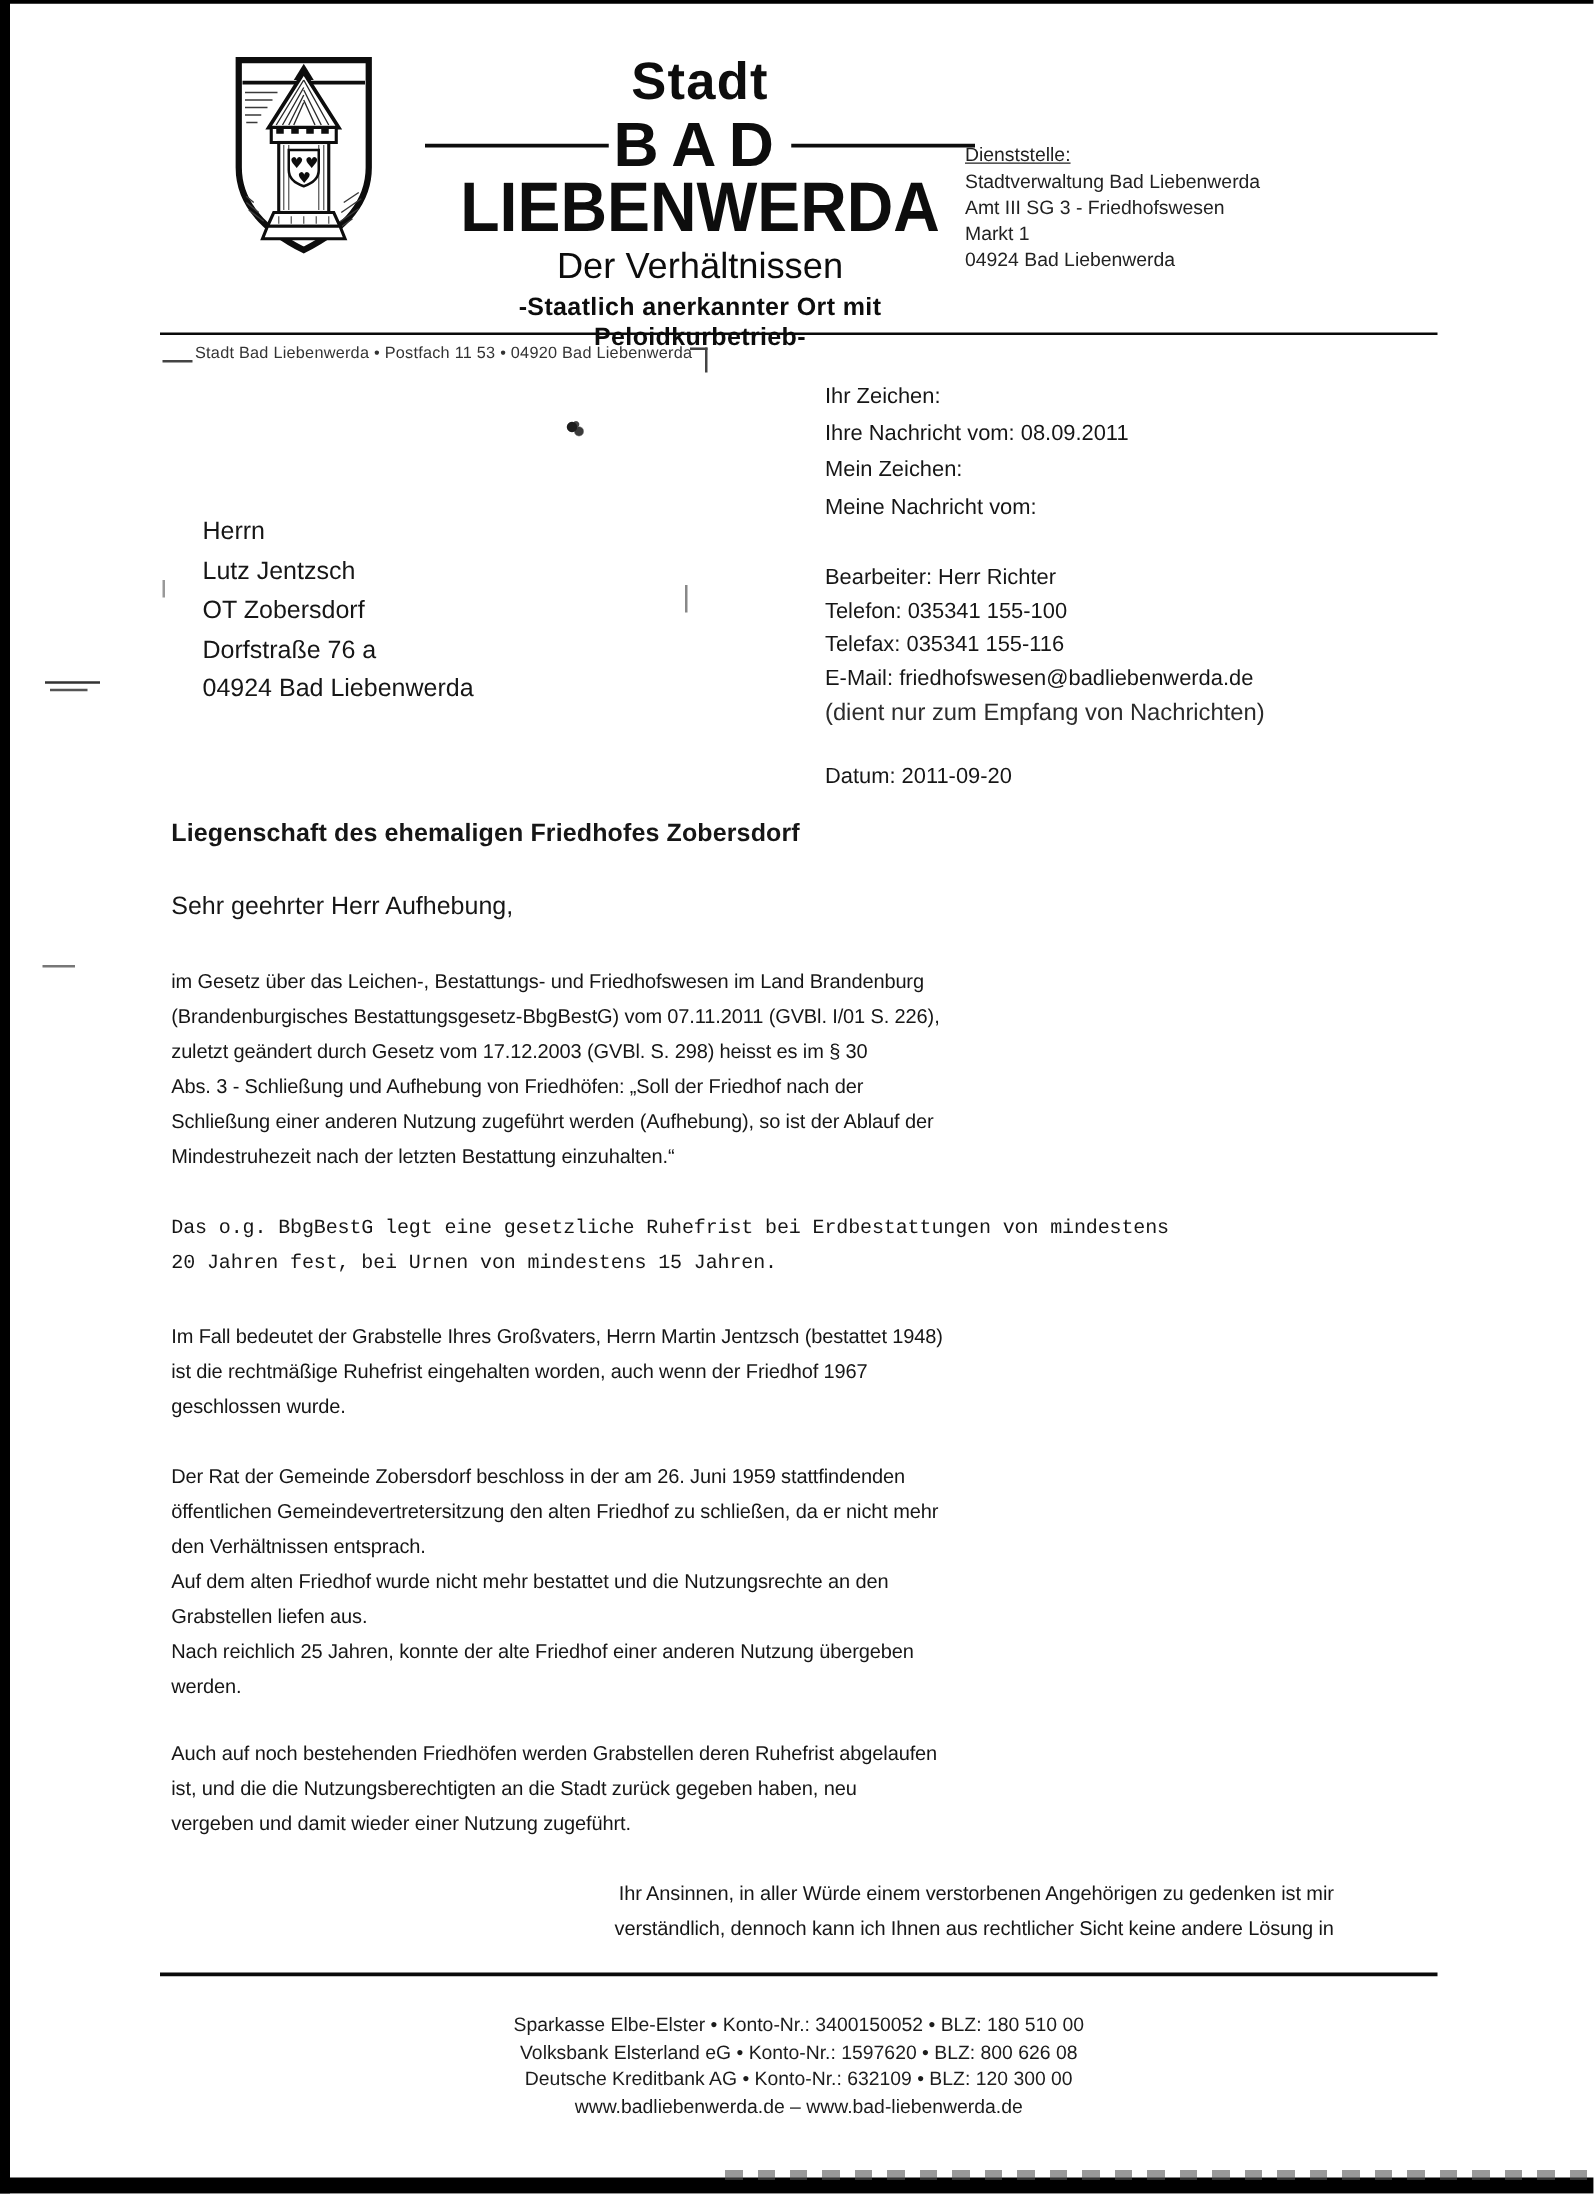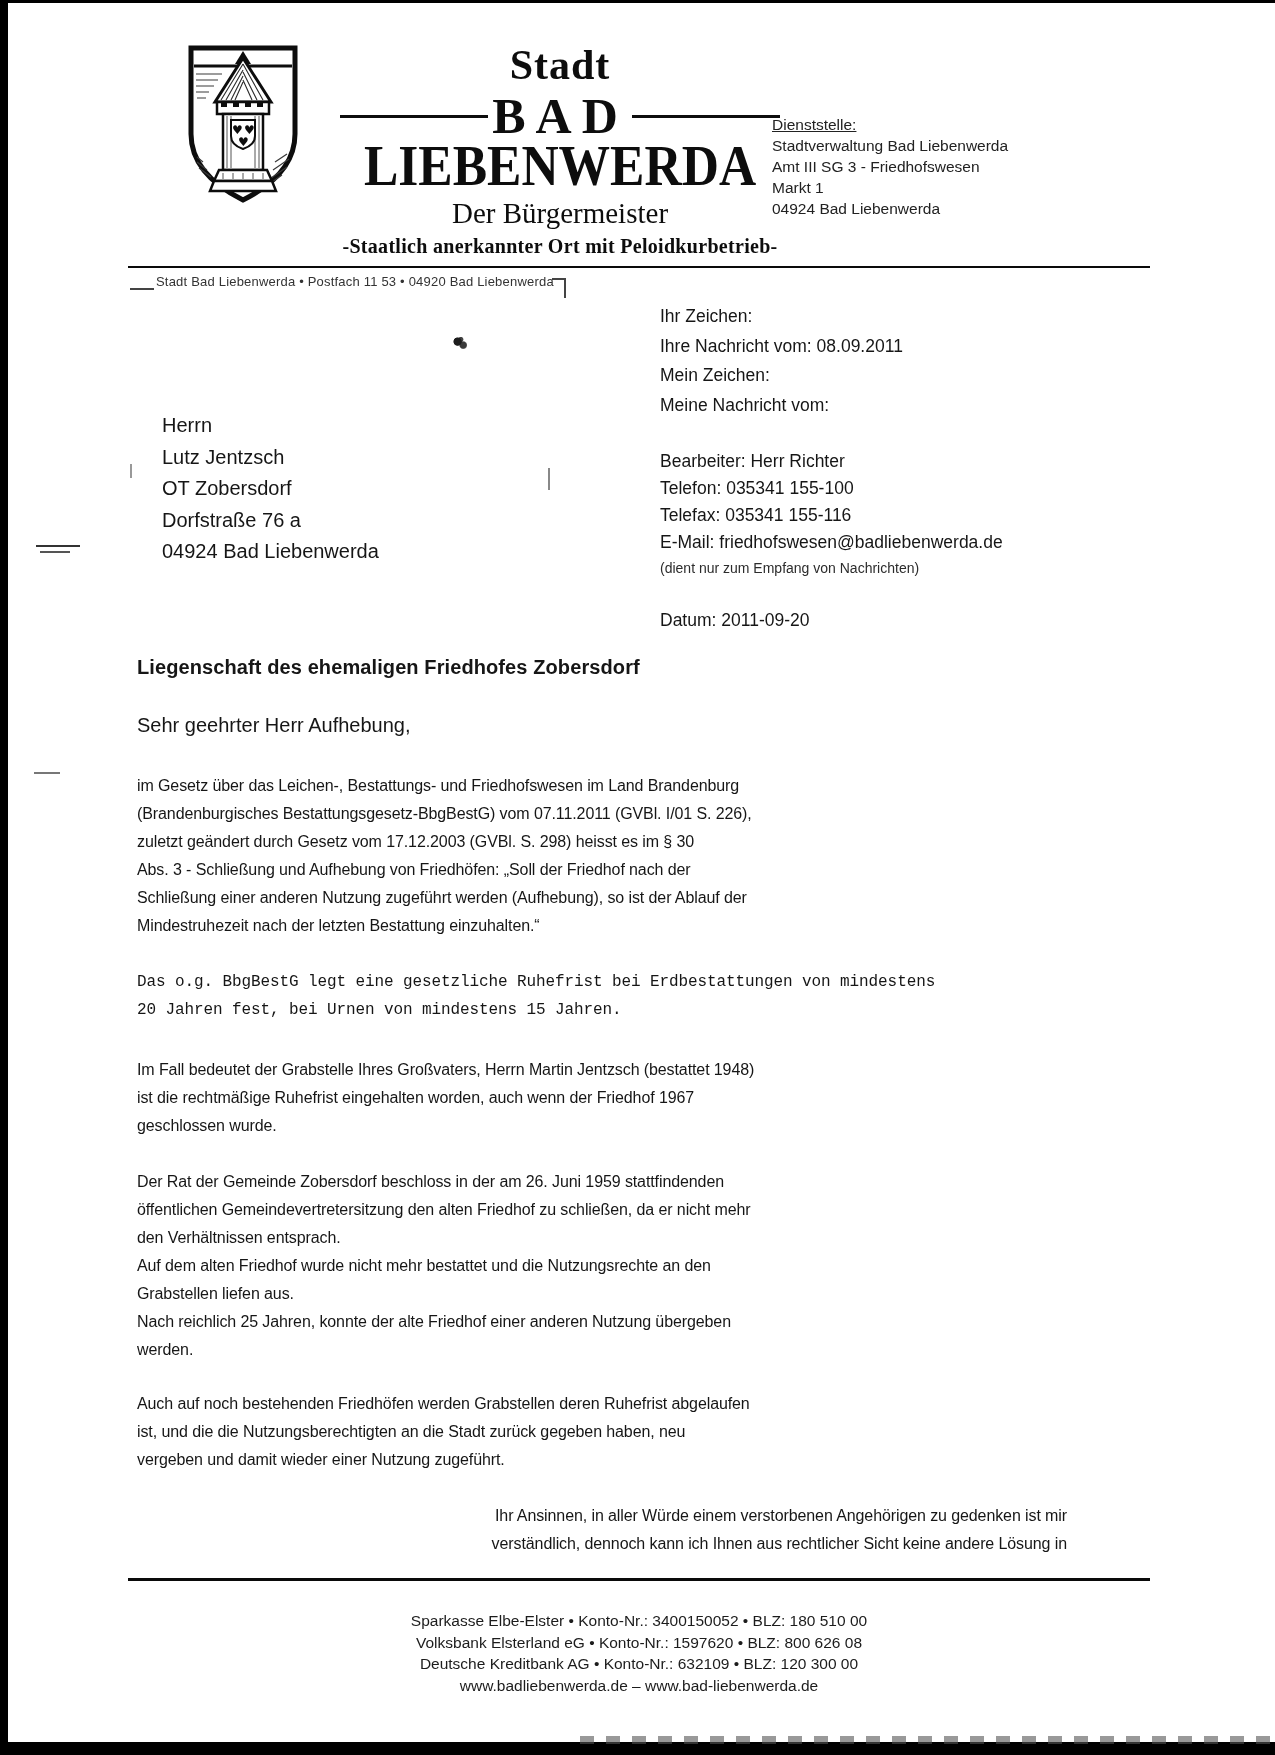--- a/index.html
+++ b/index.html
@@ -26,39 +26,39 @@
   .sender-underscore { position:absolute; left:130px; top:288px; width:24px; height:2px; background:#444; }
   .smudge { position:absolute; left:452px; top:336px; width:16px; height:14px;
     background:
       radial-gradient(circle at 35% 40%, #1d1d1d 28%, transparent 34%),
       radial-gradient(circle at 70% 65%, #3a3a3a 22%, transparent 30%),
       radial-gradient(circle at 55% 25%, #444 16%, transparent 22%); }
 
   
   .crest { position:absolute; left:183px; top:42px; width:120px; height:165px; }
   .brand { position:absolute; left:340px; top:42px; width:440px; text-align:center;
-           font-family:Liberation Serif, serif; color:#0d0d0d; }
+           font-family:Liberation Sans, sans-serif; color:#0d0d0d; }
   .brand-stadt { font-size:42px; font-weight:700; letter-spacing:1px; line-height:46px; }
   .brand-bad-row { display:flex; align-items:center; margin-top:2px; }
   .brand-bad { font-size:50px; font-weight:700; letter-spacing:10px; line-height:52px; padding:0 4px; }
   .brand-rule { flex:1; height:3px; background:#0d0d0d; }
   .brand-lieben { font-size:56px; font-weight:700; line-height:56px; letter-spacing:0px;
                   transform:scaleX(0.92); transform-origin:center; margin-top:-4px; }
   .brand-mayor { font-size:29px; line-height:34px; margin-top:2px; }
   .brand-motto { font-size:20px; font-weight:700; line-height:24px; margin-top:4px; letter-spacing:.3px; }
   .office { position:absolute; left:772px; top:114px; font-size:15.5px; line-height:21px; color:#222; }
   .office-label { text-decoration:underline; }
 
   
   .head-rule { position:absolute; left:128px; top:266px; width:1022px; height:2px; background:#0a0a0a; }
   .sender-line { position:absolute; left:156px; top:274px; font-size:13px; color:#333; letter-spacing:.2px; }
   .recipient { position:absolute; left:162px; top:410px; font-size:20px; line-height:31.5px; white-space:pre-line; }
   .ref-labels { position:absolute; left:660px; top:302px; font-size:17.5px; line-height:29.5px; white-space:pre-line; }
   .ref-contact { position:absolute; left:660px; top:448px; font-size:17.5px; line-height:27px; white-space:pre-line; }
-  .ref-note { position:absolute; left:660px; top:560px; font-size:14px; color:#2c2c2c; }
+  .ref-note { position:absolute; left:660px; top:560px; font-size:19px; color:#2c2c2c; }
   .ref-date { position:absolute; left:660px; top:610px; font-size:17.5px; }
 
   
   .subject { position:absolute; left:137px; top:656px; font-size:20px; font-weight:700; letter-spacing:.1px; }
   .salutation { position:absolute; left:137px; top:714px; font-size:20px; }
   .para { position:absolute; left:137px; width:930px; font-size:16px; line-height:28px; white-space:pre-line; letter-spacing:-0.1px; }
   .p1 { top:772px; }
   .p2 { top:968px;font-family:Liberation Mono, monospace; }
   .p3 { top:1056px; }
   .p4 { top:1168px; }
@@ -127,21 +127,21 @@
   </svg>
 
   <div class="brand">
     <div class="brand-stadt">Stadt</div>
     <div class="brand-bad-row">
       <span class="brand-rule"></span>
       <span class="brand-bad">BAD</span>
       <span class="brand-rule"></span>
     </div>
     <div class="brand-lieben">LIEBENWERDA</div>
-    <div class="brand-mayor">Der Bürgermeister</div>
+    <div class="brand-mayor">Der Verhältnissen</div>
     <div class="brand-motto">-Staatlich anerkannter Ort mit Peloidkurbetrieb-</div>
   </div>
 
   <div class="office">
     <div class="office-label">Dienststelle:</div>
     <div>Stadtverwaltung Bad Liebenwerda</div>
     <div>Amt III SG 3 - Friedhofswesen</div>
     <div>Markt 1</div>
     <div>04924 Bad Liebenwerda</div>
   </div>

